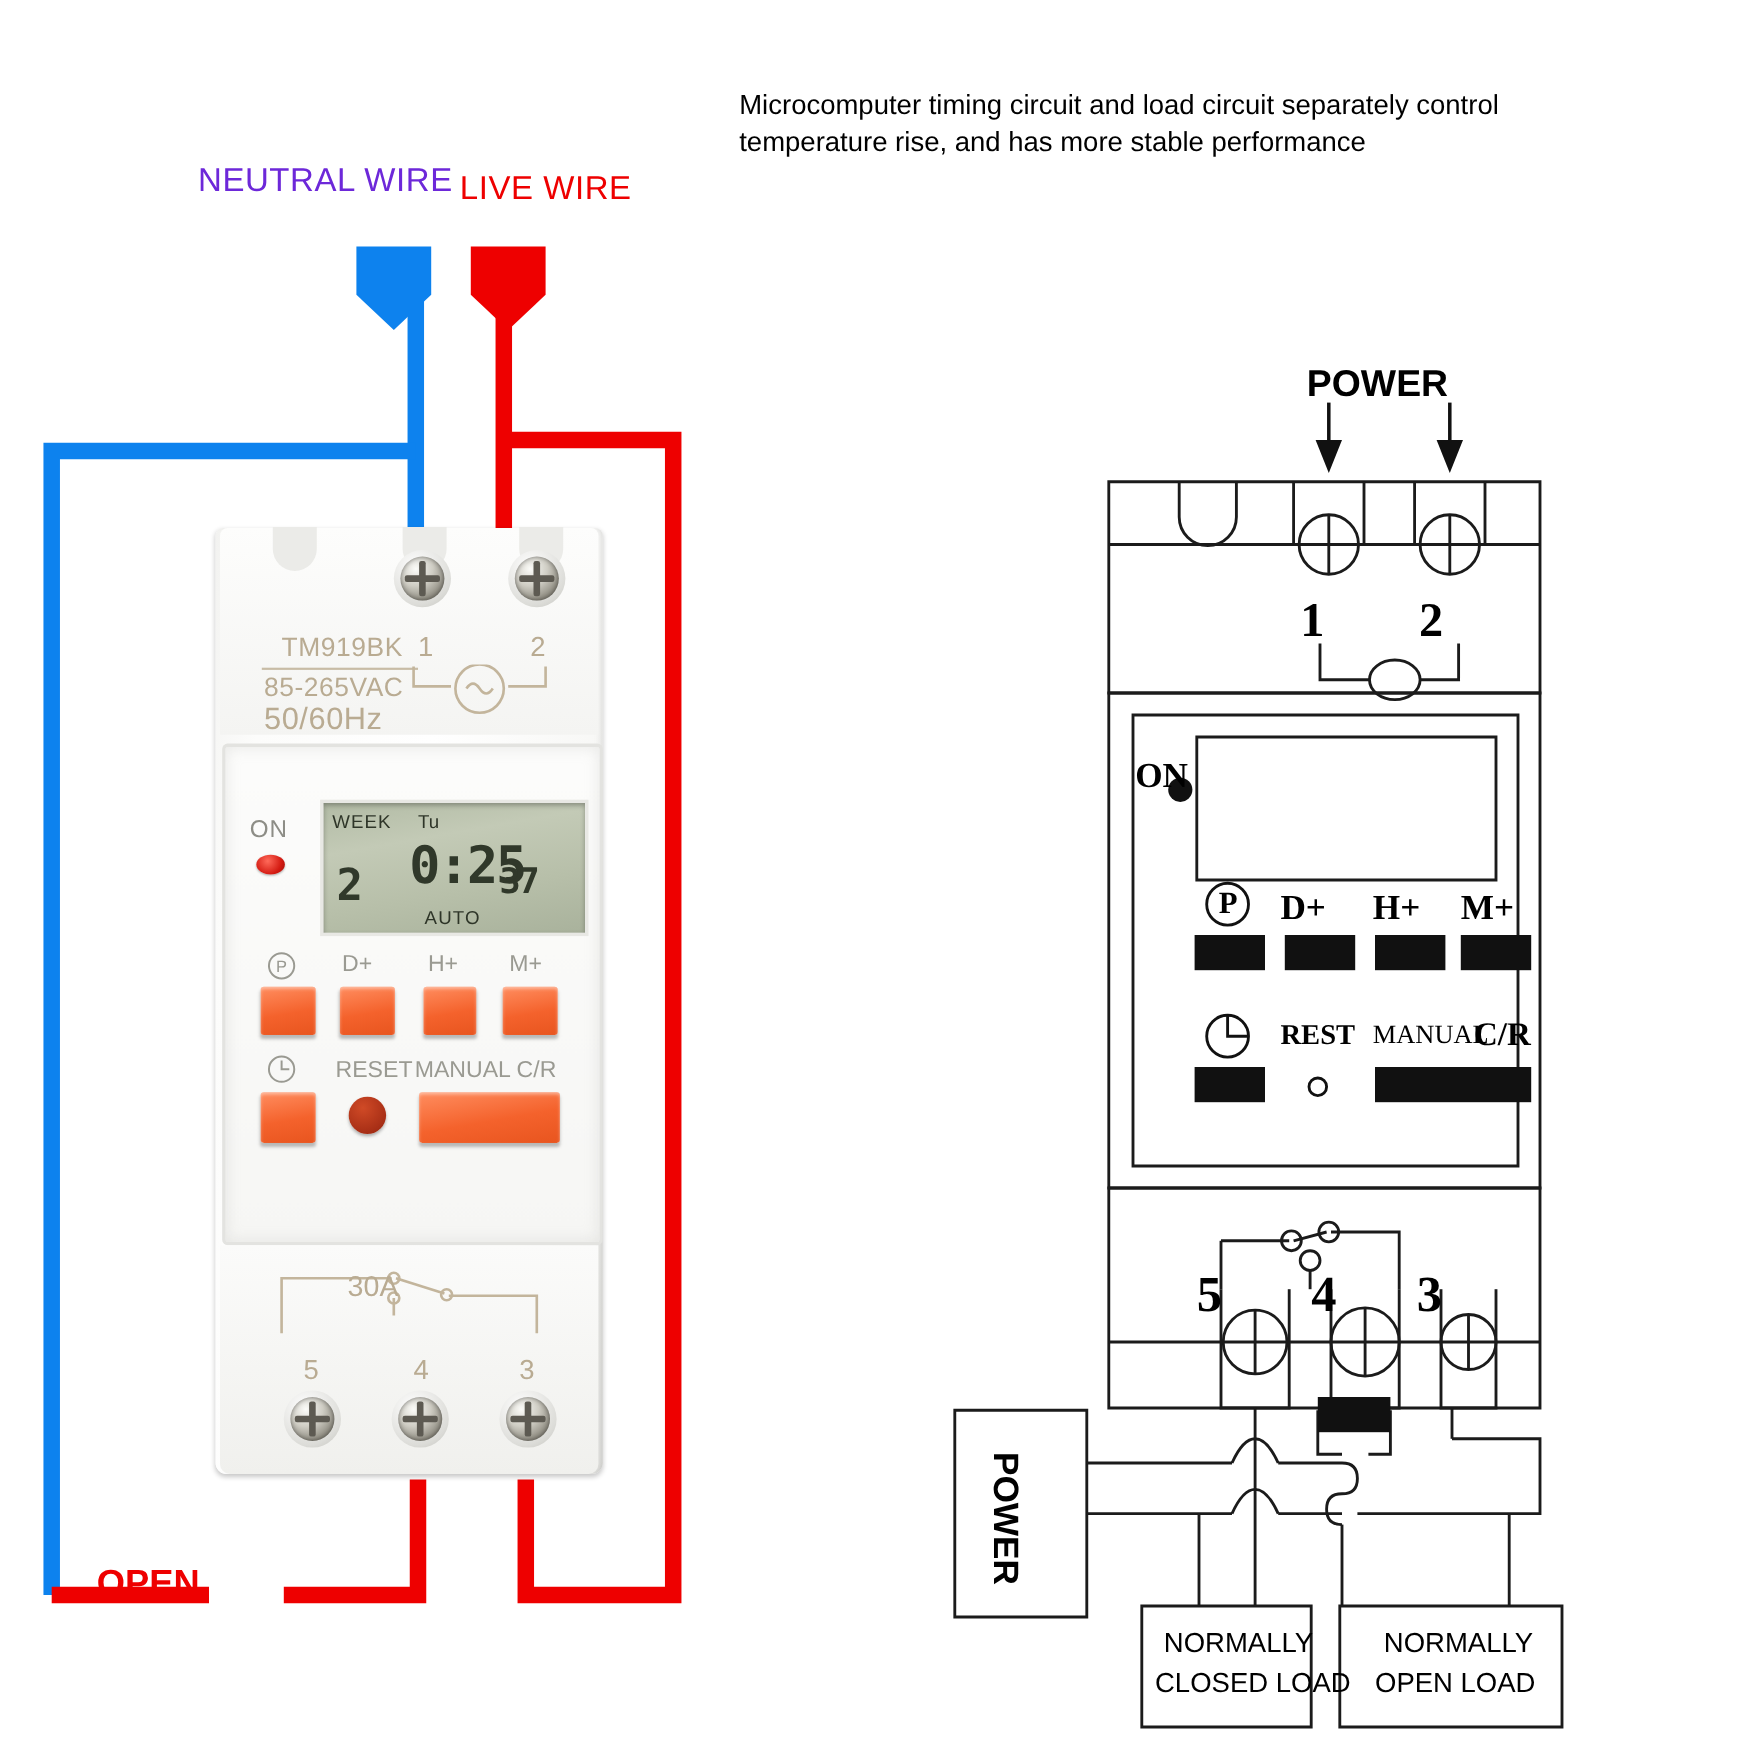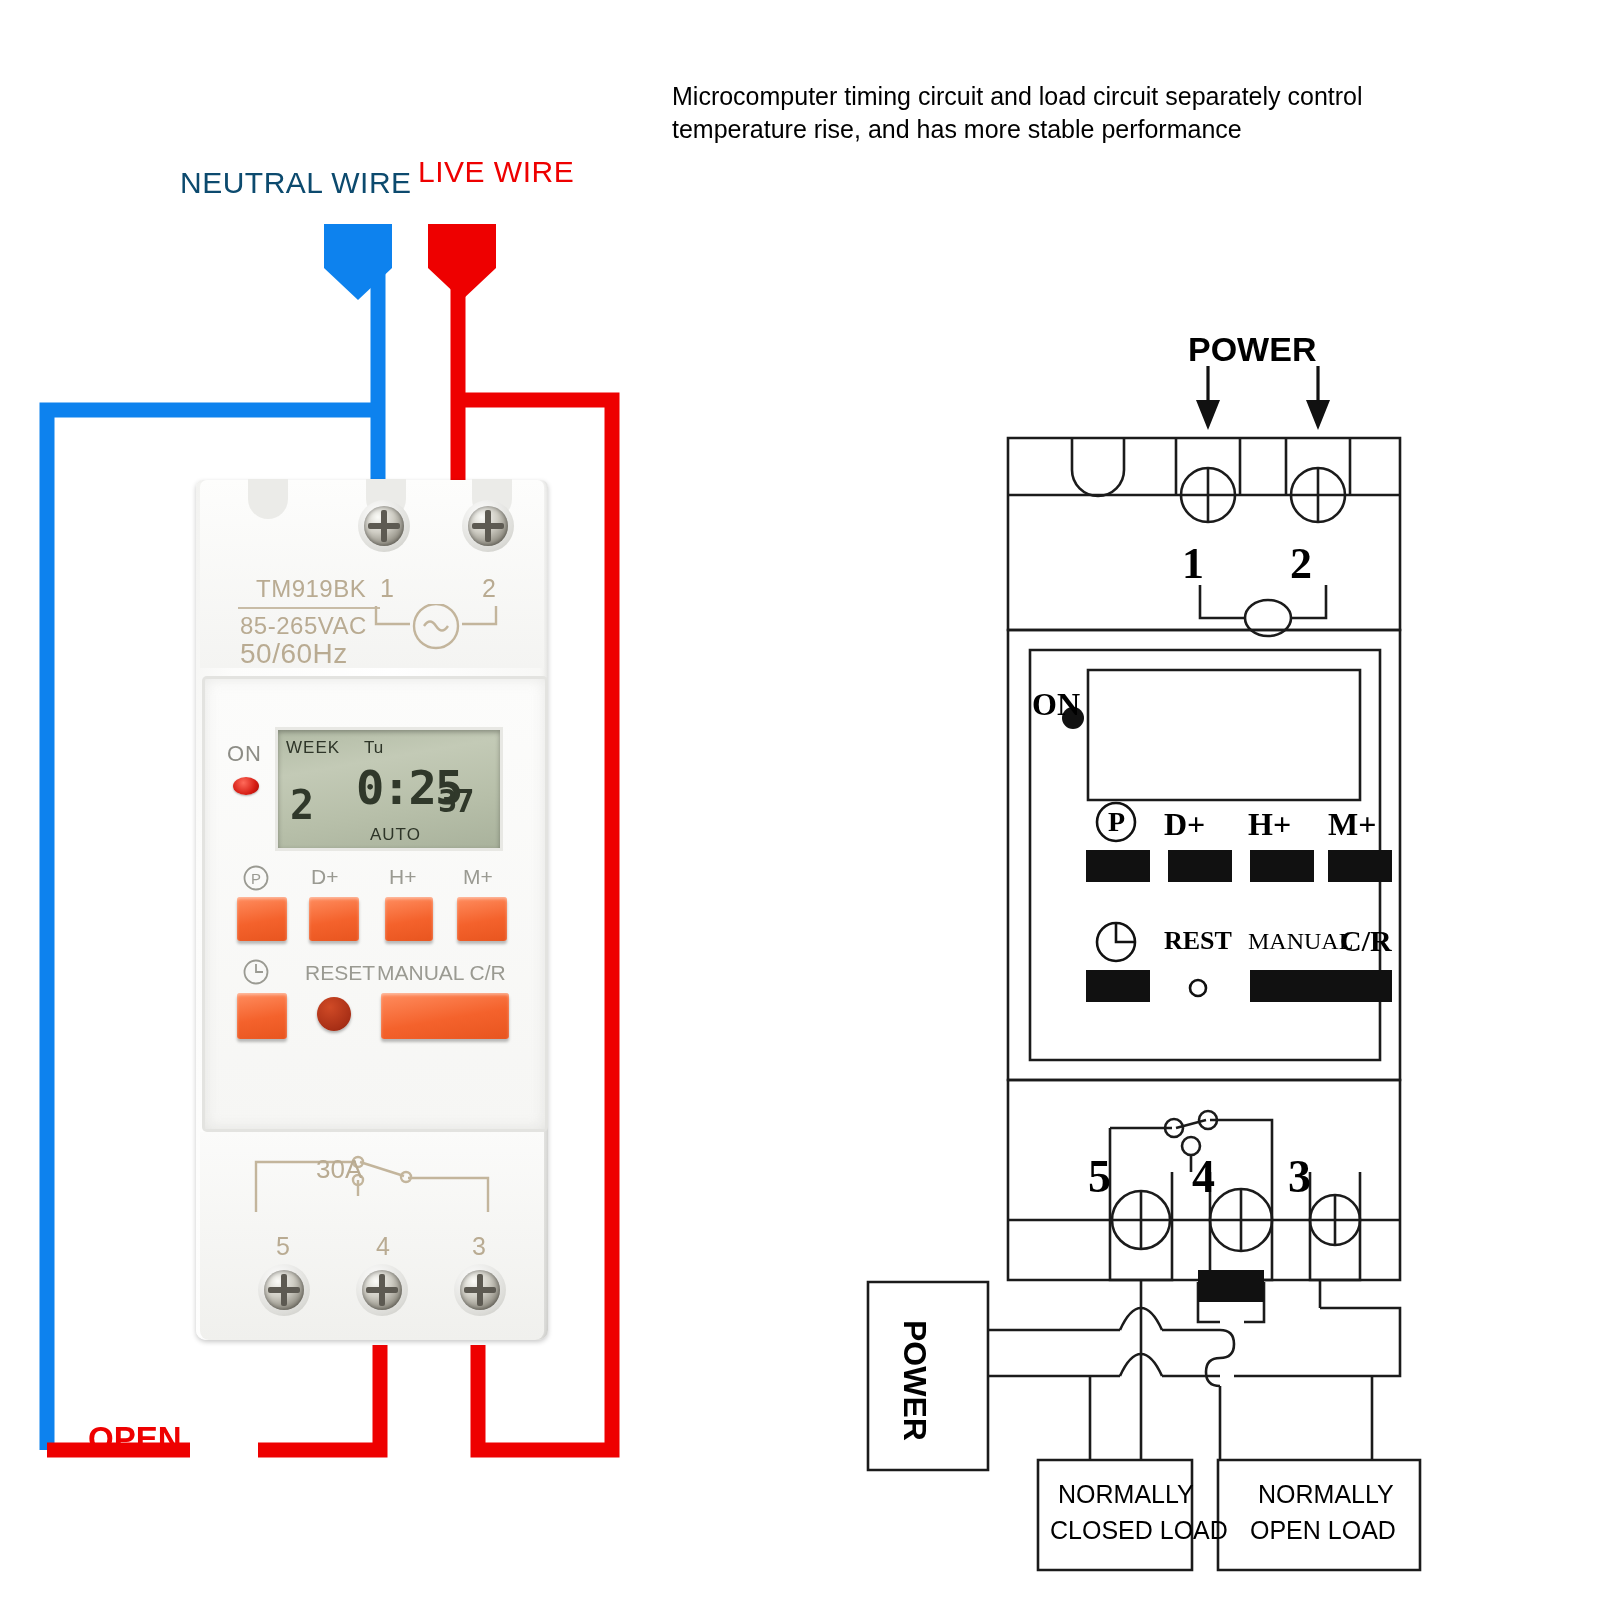--- a/index.html
+++ b/index.html
@@ -5,21 +5,21 @@
   html,body{margin:0;padding:0;background:#ffffff;}
   body{width:1601px;height:1601px;position:relative;overflow:hidden;
        font-family:"Liberation Sans",sans-serif;color:#000;}
   .abs{position:absolute;}
   
   #header{left:672px;top:66px;width:900px;}
   #title{font-size:46px;letter-spacing:-0.5px;font-weight:400;line-height:1.05;white-space:nowrap;}
   .subline{font-size:25px;line-height:1.33;white-space:nowrap;}
   
   .wirelabel{font-size:30px;letter-spacing:0.5px;white-space:nowrap;}
-  #lbl-neutral{left:180px;top:166px;color:#0c4a6e;}
+  #lbl-neutral{left:180px;top:148px;color:#6d28d9;}
   #lbl-live{left:418px;top:155px;color:#ee0000;}
   #lbl-load{left:88px;top:1420px;color:#ee0000;font-size:33px;font-weight:700;letter-spacing:0px;}
   
   #wires{left:0;top:0;width:700px;height:1601px;}
   
   #device{left:196px;top:480px;width:352px;height:860px;}
   .devbody{position:absolute;left:0;top:0;width:100%;height:100%;
      background:linear-gradient(100deg,#f2f2f0 0%,#fcfcfb 14%,#ffffff 46%,#f7f7f5 78%,#e2e2df 100%);
      border-radius:7px 7px 10px 10px;
      box-shadow:0 2px 5px rgba(0,0,0,.22), inset -5px 0 9px -6px rgba(0,0,0,.22);}
@@ -33,23 +33,23 @@
      box-shadow:inset 0 0 5px rgba(0,0,0,.45);}
   .screw:before,.screw:after{content:"";position:absolute;background:#5d5a52;border-radius:2px;}
   .screw:before{left:17px;top:4px;width:6px;height:32px;}
   .screw:after{left:4px;top:17px;width:32px;height:6px;}
   .plabel{position:absolute;color:#b9ab92;font-size:21px;letter-spacing:.5px;white-space:nowrap;}
   .term-no{position:absolute;color:#b9ab92;font-size:25px;}
   .panel{position:absolute;left:6px;top:196px;width:340px;height:450px;
      background:linear-gradient(180deg,#fcfcfb,#f6f6f4);
      border:3px solid rgba(226,226,222,.95);border-radius:5px;
      box-shadow:inset 0 0 14px rgba(180,180,175,.28);}
-  .lcd{position:absolute;left:70px;top:48px;width:222px;height:118px;
+  .lcd{position:absolute;left:86px;top:48px;width:222px;height:118px;
      background:linear-gradient(170deg,#b2bba5 0%,#c3cab6 30%,#b7bfa9 65%,#a9b29c 100%);
-     border:3px solid #e8e8e4;box-shadow:inset 0 2px 5px rgba(0,0,0,.3);}
+     border:3px solid #e8e8e4;box-shadow:inset 0 2px 5px rgba(0,0,0,.3);padding-left:16px;}
   .lcdtxt{position:absolute;color:#2e3528;}
   .seg{font-family:"DejaVu Sans Mono",monospace;font-weight:700;color:#30382a;}
   .onlbl{position:absolute;left:22px;top:62px;font-size:22px;color:#8d8d86;letter-spacing:1px;}
   .led{position:absolute;left:28px;top:98px;width:26px;height:18px;border-radius:50%;
      background:radial-gradient(circle at 40% 32%,#ff6a5a,#d41b12 62%,#9b0d08);
      box-shadow:0 1px 2px rgba(0,0,0,.3);}
   .btnlbl{position:absolute;color:#9a9a92;font-size:21px;white-space:nowrap;}
   .obtn{position:absolute;background:linear-gradient(170deg,#ff8d5f,#f4622c 55%,#e8551f);
      border-radius:3px;box-shadow:0 3px 3px rgba(0,0,0,.26), inset 0 2px 3px rgba(255,255,255,.42);}
   .rbtn{position:absolute;width:34px;height:34px;border-radius:50%;

